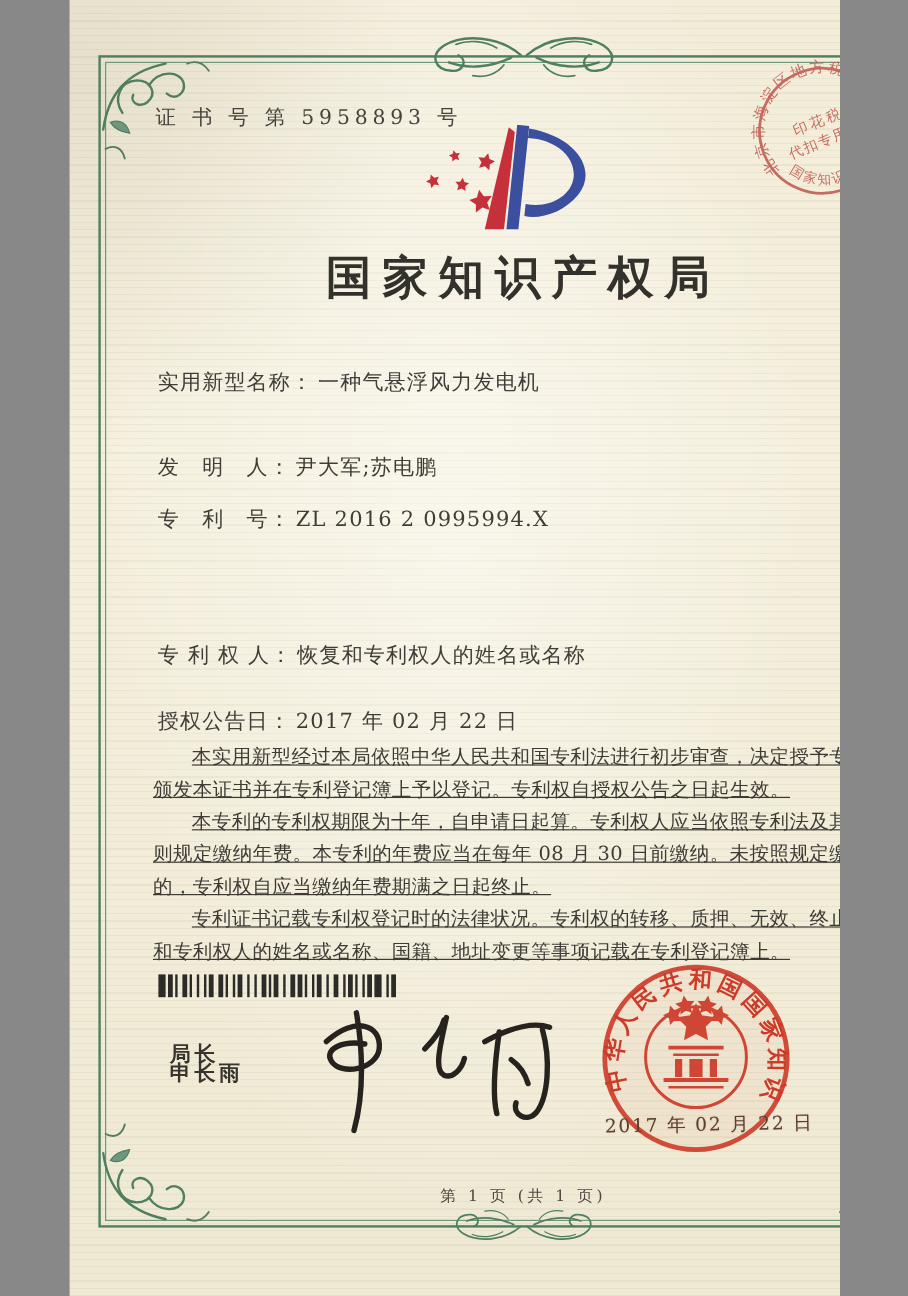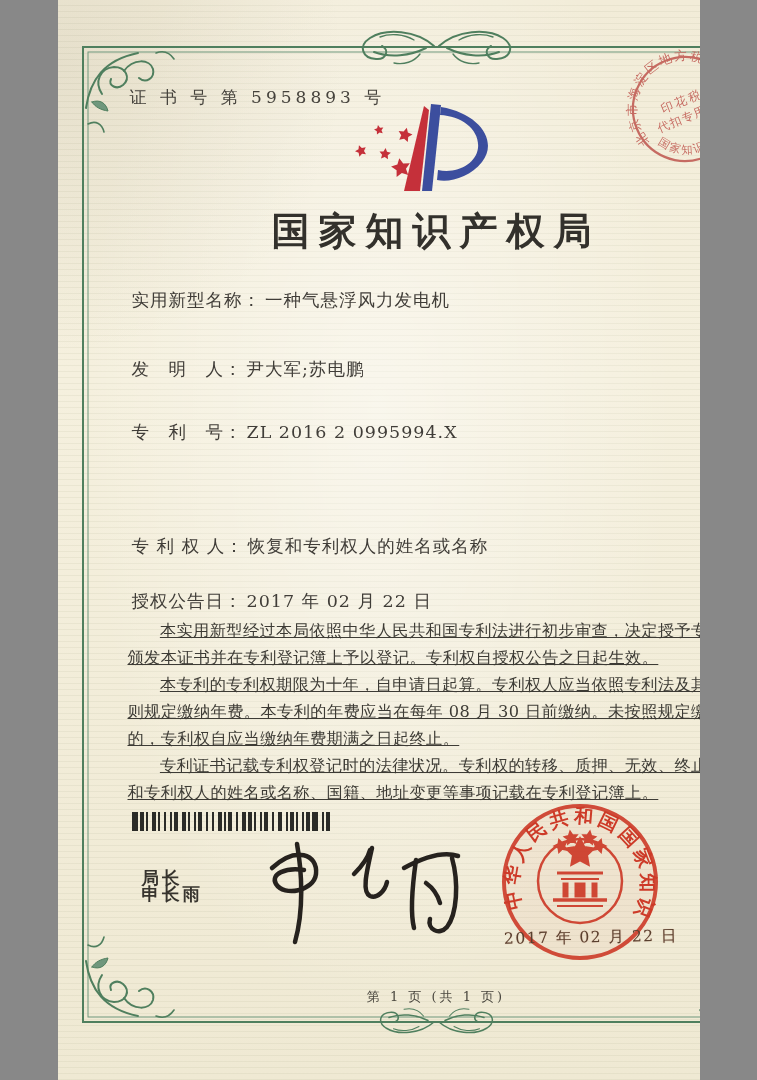--- a/index.html
+++ b/index.html
@@ -86,24 +86,24 @@
       <use href="#st" transform="translate(40,50) scale(6) rotate(6)"></use>
       <use href="#st" transform="translate(56,64) scale(10) rotate(-10)"></use>
     </g>
     <path fill="#c5303a" d="M79,2 L84,6 L75,87 L59,87 Z"></path>
     <path fill="#3c4e9e" d="M86,0 L96,1 L87,87 L77,87 Z"></path>
     <path fill="#3c4e9e" d="M96,3 C136,10 153,38 137,58 C125,73 105,79 92,76 L93,66 C112,70 131,60 133,44 C135,26 117,12 95,11 Z"></path>
   </svg>
 
   <div class="abs content doc-title">国家知识产权局</div>
 
-  <div class="abs content field" style="top:288px">
+  <div class="abs content field" style="top:306px">
     <span class="flabel">实用新型名称：</span><span class="fval">一种气悬浮风力发电机</span>
   </div>
-  <div class="abs content field" style="top:357px">
+  <div class="abs content field" style="top:377px">
     <span class="flabel">发　明　人：</span><span class="fval">尹大军;苏电鹏</span>
   </div>
   <div class="abs content field" style="top:420px">
     <span class="flabel">专　利　号：</span><span class="fval">ZL 2016 2 0995994.X</span>
   </div>
   <div class="abs content field" style="top:534px">
     <span class="flabel">专 利 权 人：</span><span class="fval">恢复和专利权人的姓名或名称</span>
   </div>
   <div class="abs content field" style="top:589px">
     <span class="flabel">授权公告日：</span><span class="fval">2017 年 02 月 22 日</span>

